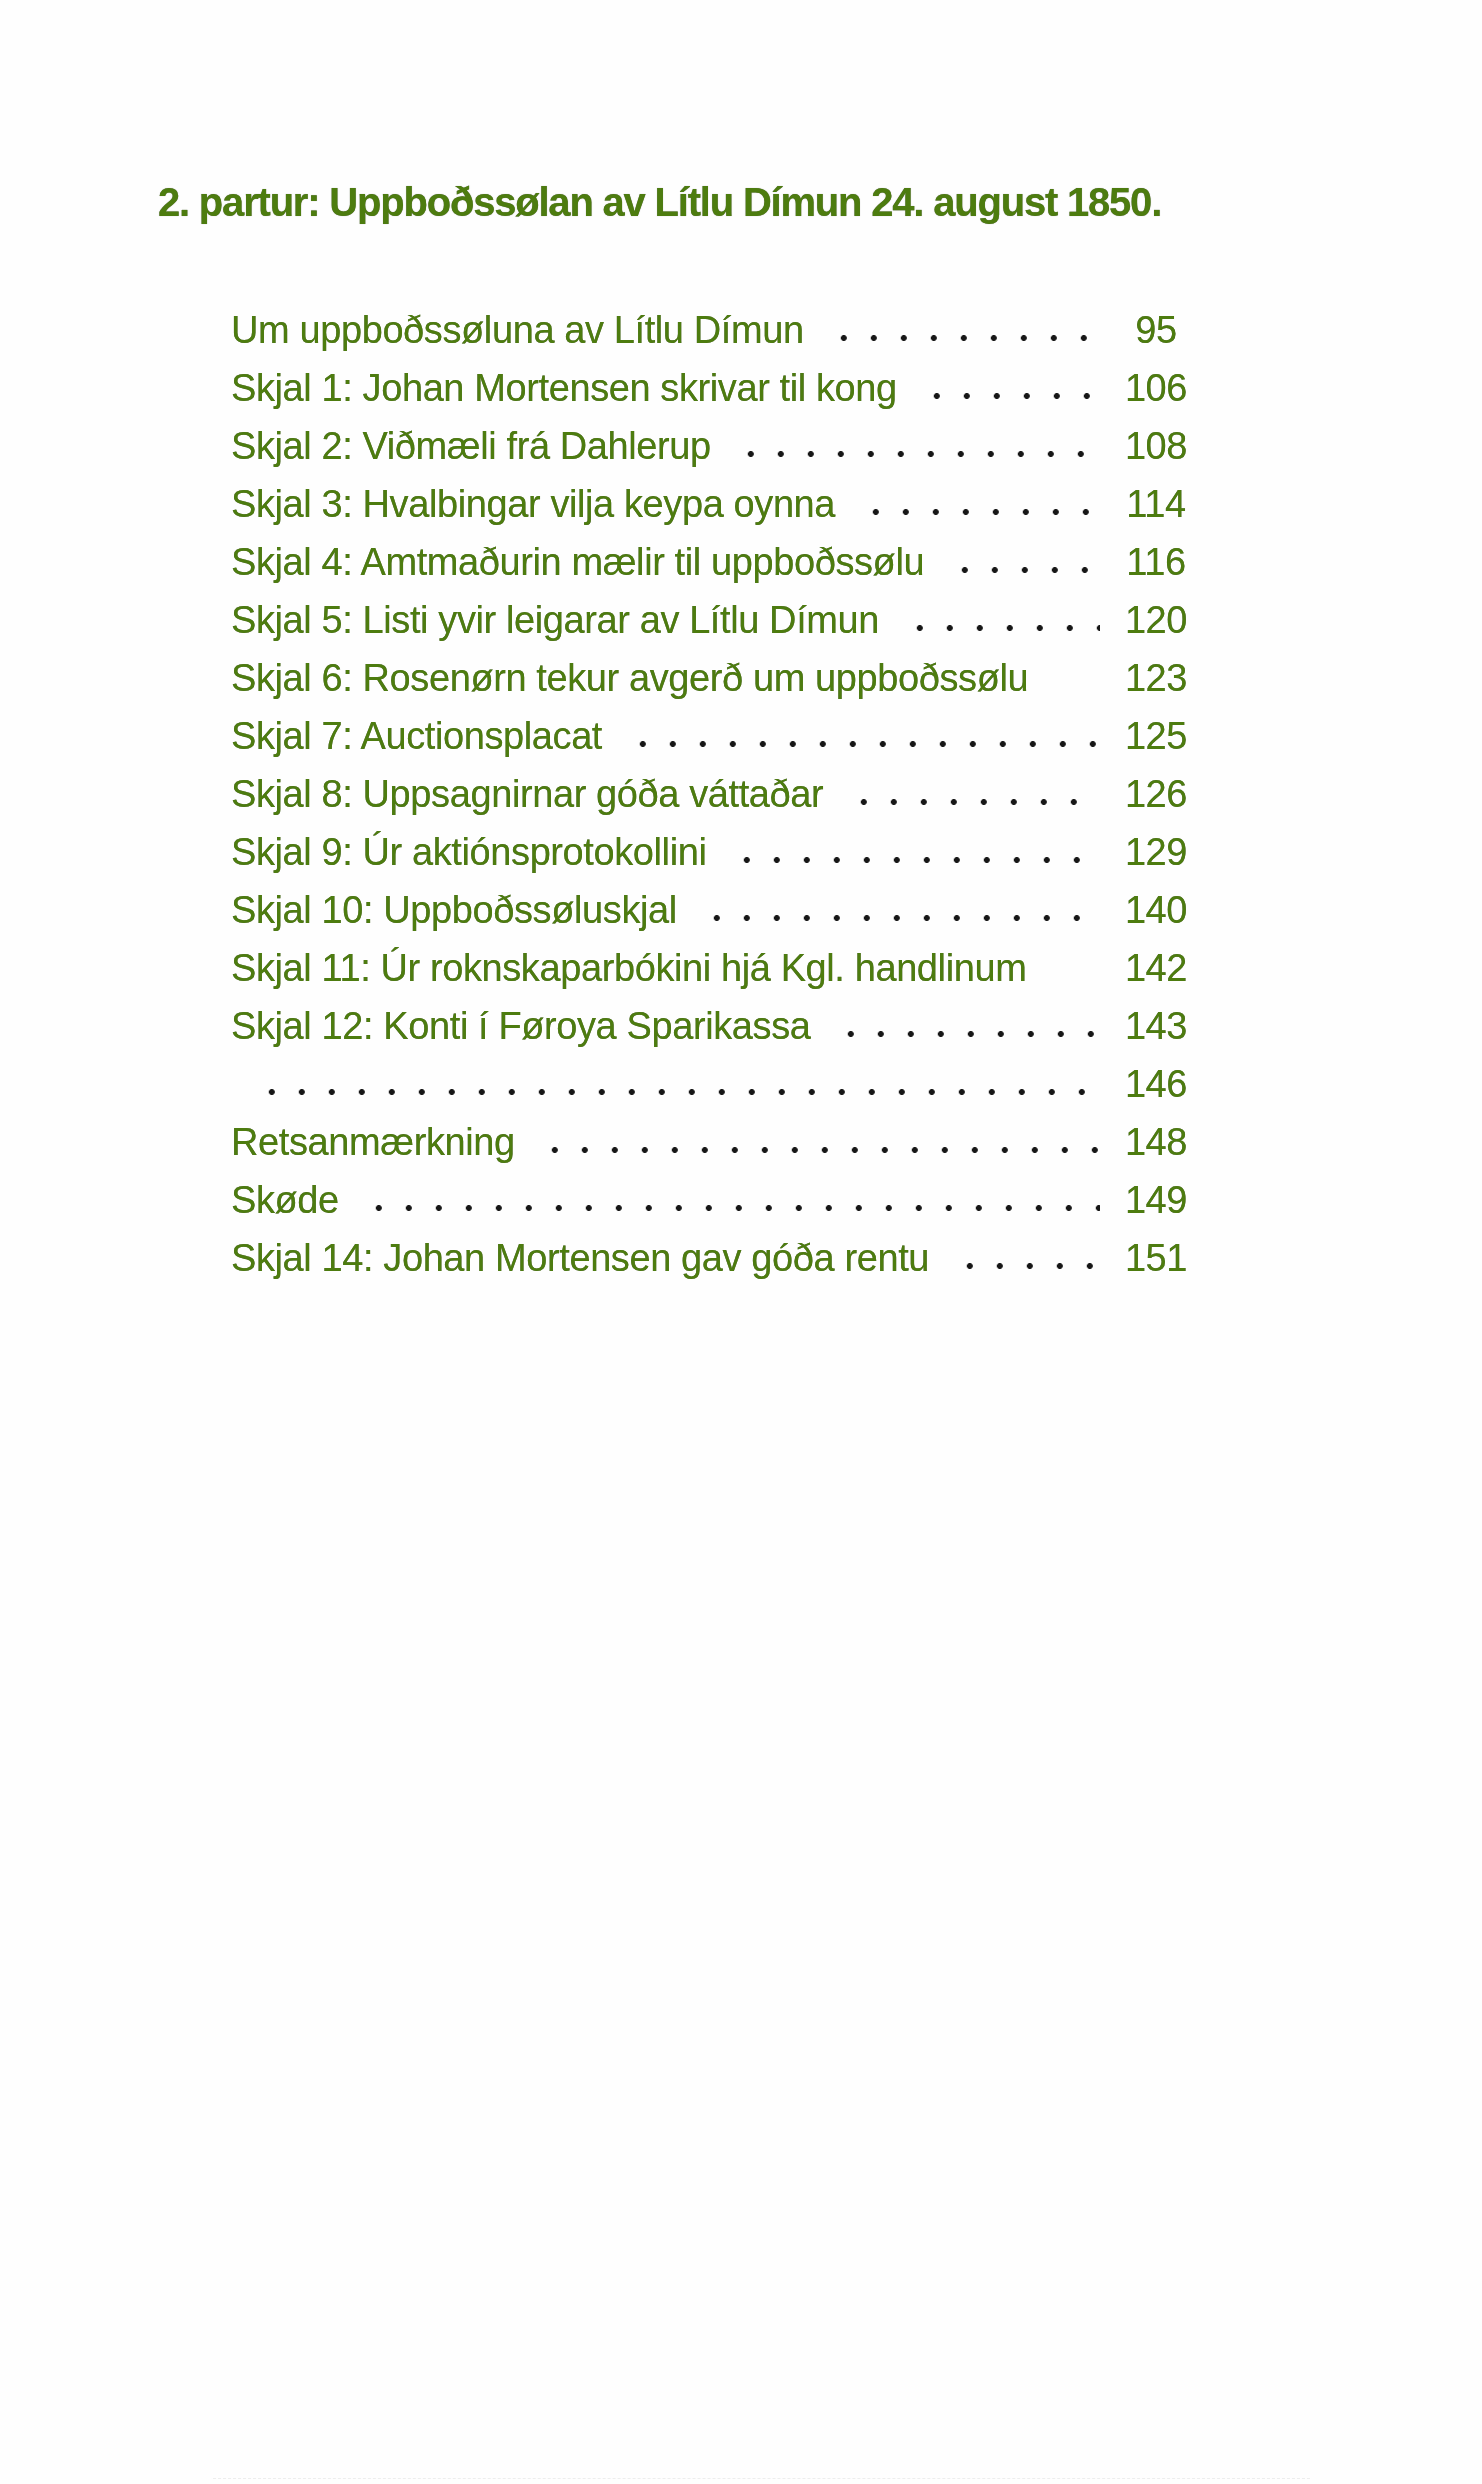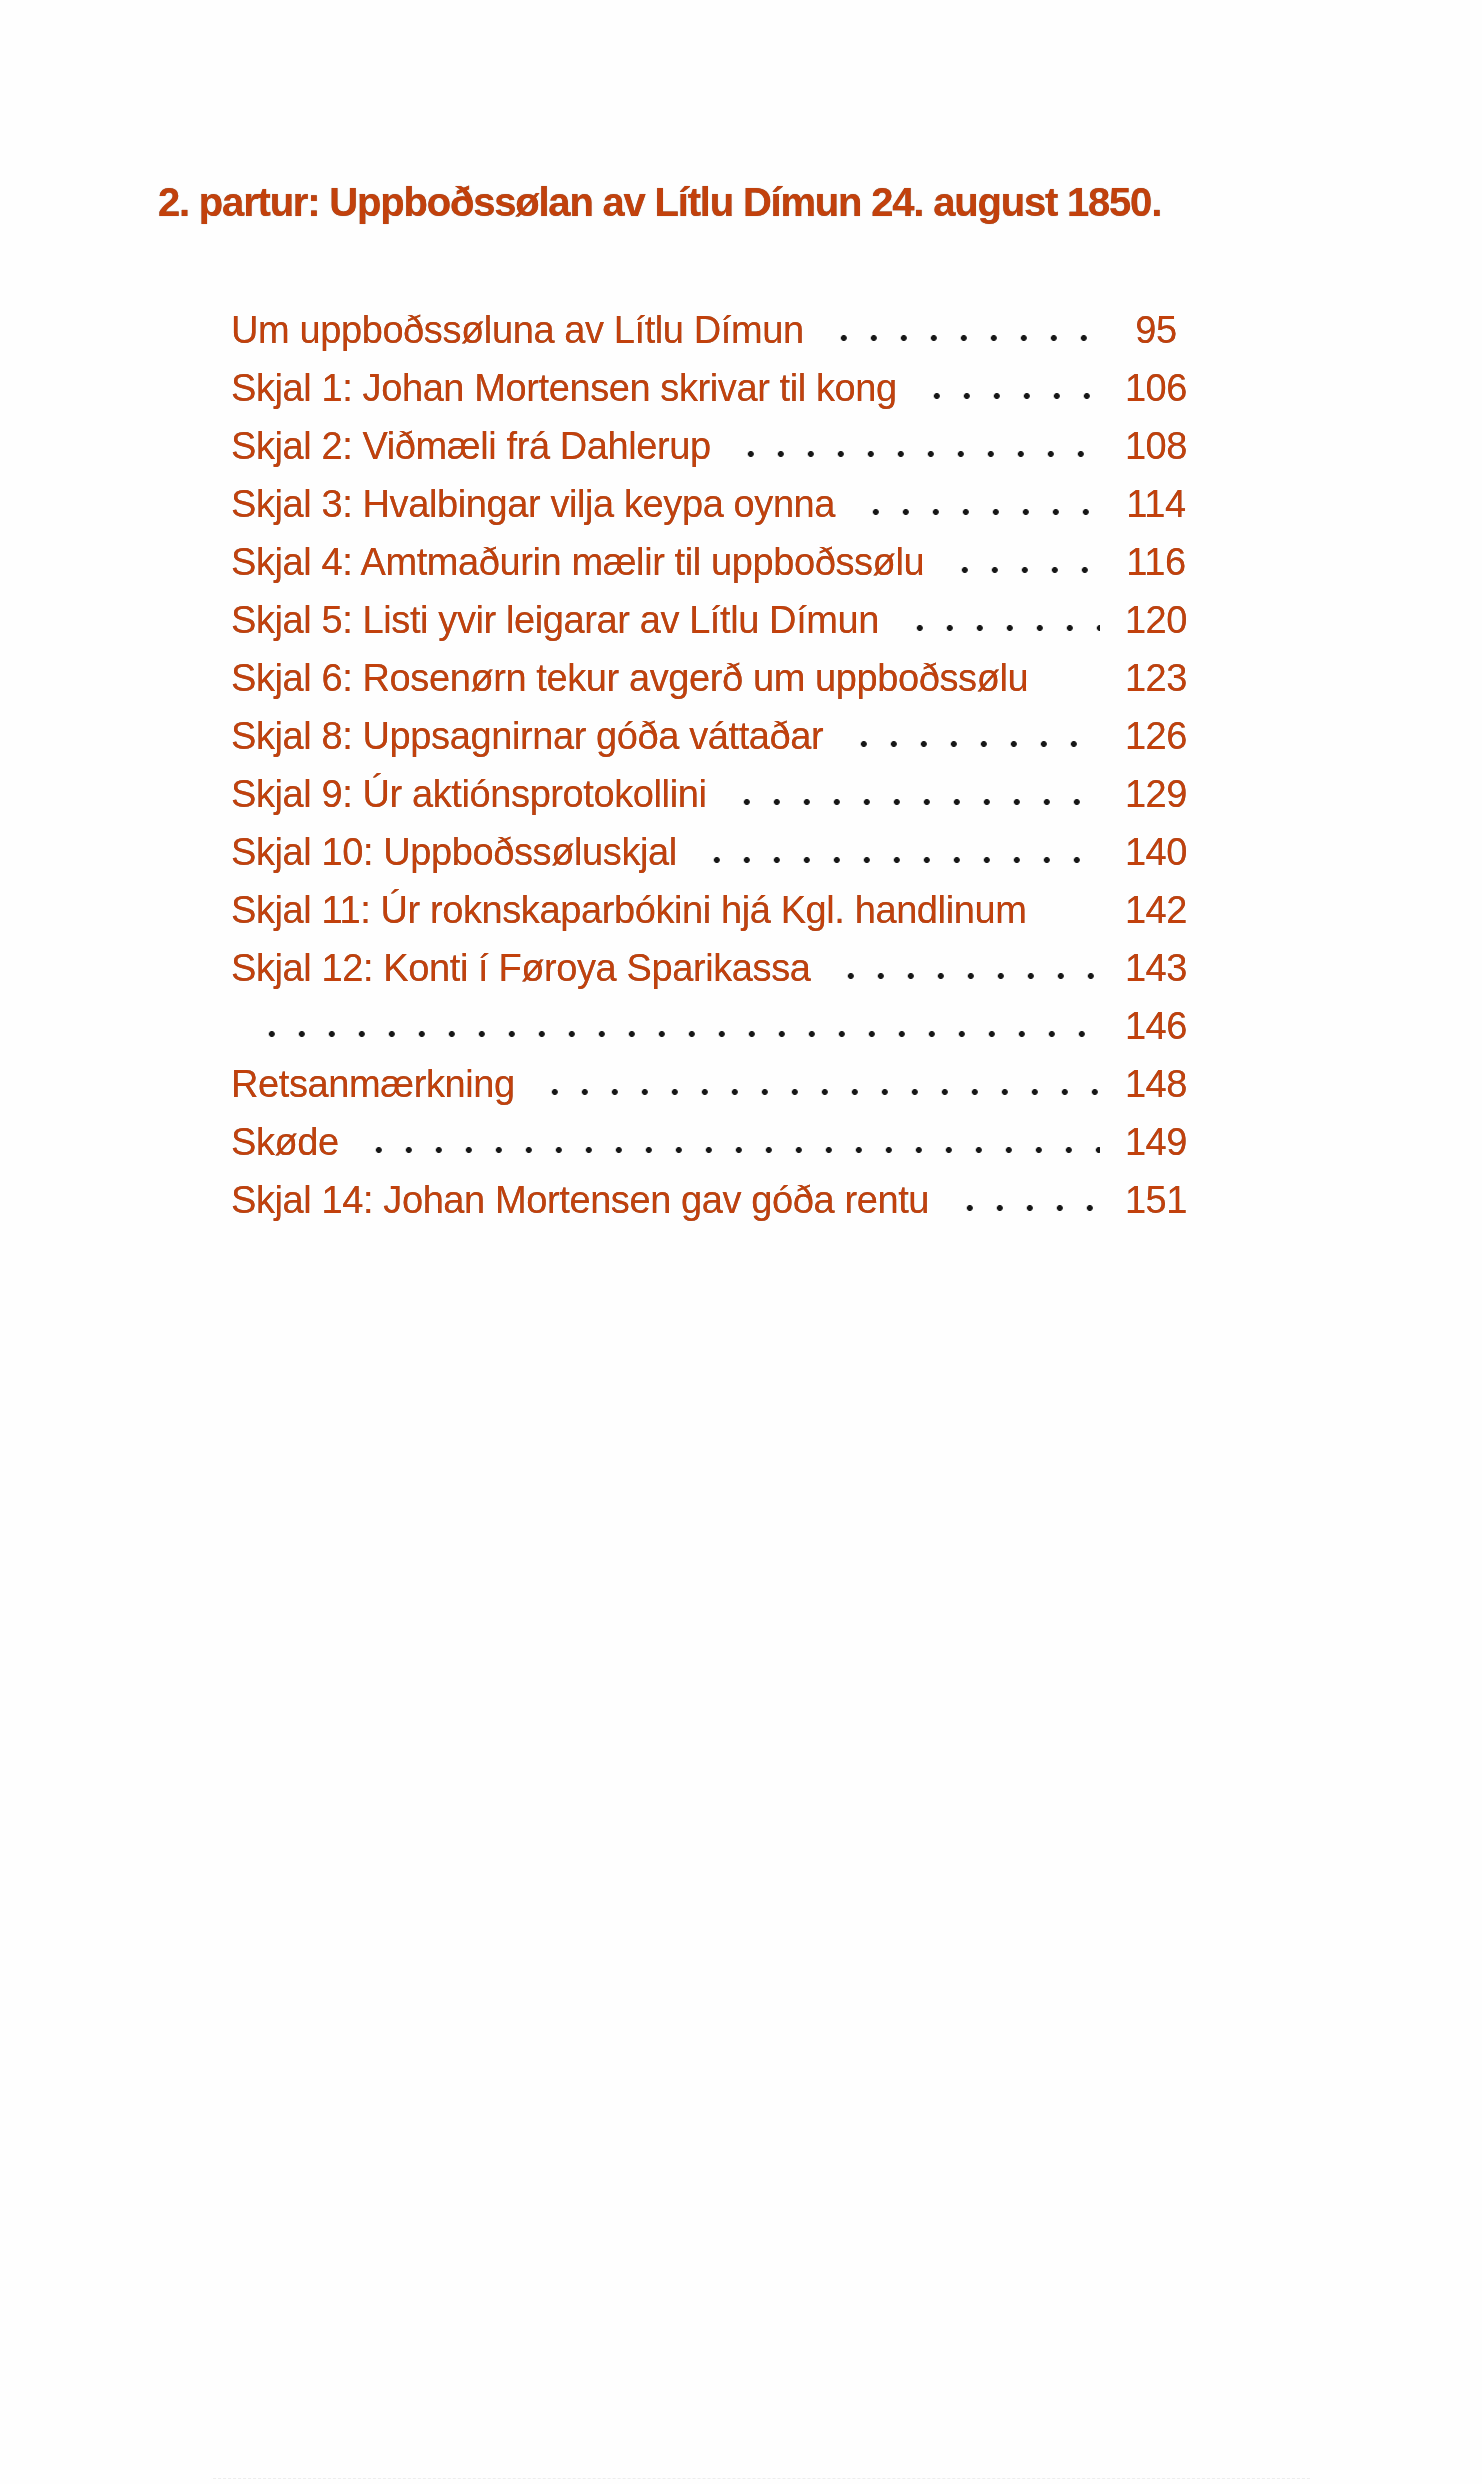--- a/index.html
+++ b/index.html
@@ -11,21 +11,21 @@
     width: 1483px;
     height: 2484px;
     overflow: hidden;
   }
   .scan-page {
     position: relative;
     width: 1483px;
     height: 2484px;
     background: #fefefe;
     font-family: "Liberation Sans", sans-serif;
-    color: #c2410c;
+    color: #4d7c0f;
   }
   .chapter-title {
     position: absolute;
     left: 158px;
     top: 180px;
     margin: 0;
     font-size: 40px;
     font-weight: 700;
     letter-spacing: -1.2px;
     white-space: nowrap;
@@ -123,20 +123,25 @@
     <span class="toc-leader"></span>
     <span class="toc-page">120</span>
   </div>
 
   <div class="toc-row">
     <span class="toc-label">Skjal 6: Rosenørn tekur avgerð um uppboðssølu</span>
     <span class="toc-leader no-dots"></span>
     <span class="toc-page">123</span>
   </div>
 
+  <div class="toc-row">
+    <span class="toc-label">Skjal 7: Auctionsplacat</span>
+    <span class="toc-leader"></span>
+    <span class="toc-page">125</span>
+  </div>
 
   <div class="toc-row">
     <span class="toc-label">Skjal 8: Uppsagnirnar góða váttaðar</span>
     <span class="toc-leader"></span>
     <span class="toc-page">126</span>
   </div>
 
   <div class="toc-row">
     <span class="toc-label">Skjal 9: Úr aktiónsprotokollini</span>
     <span class="toc-leader"></span>

